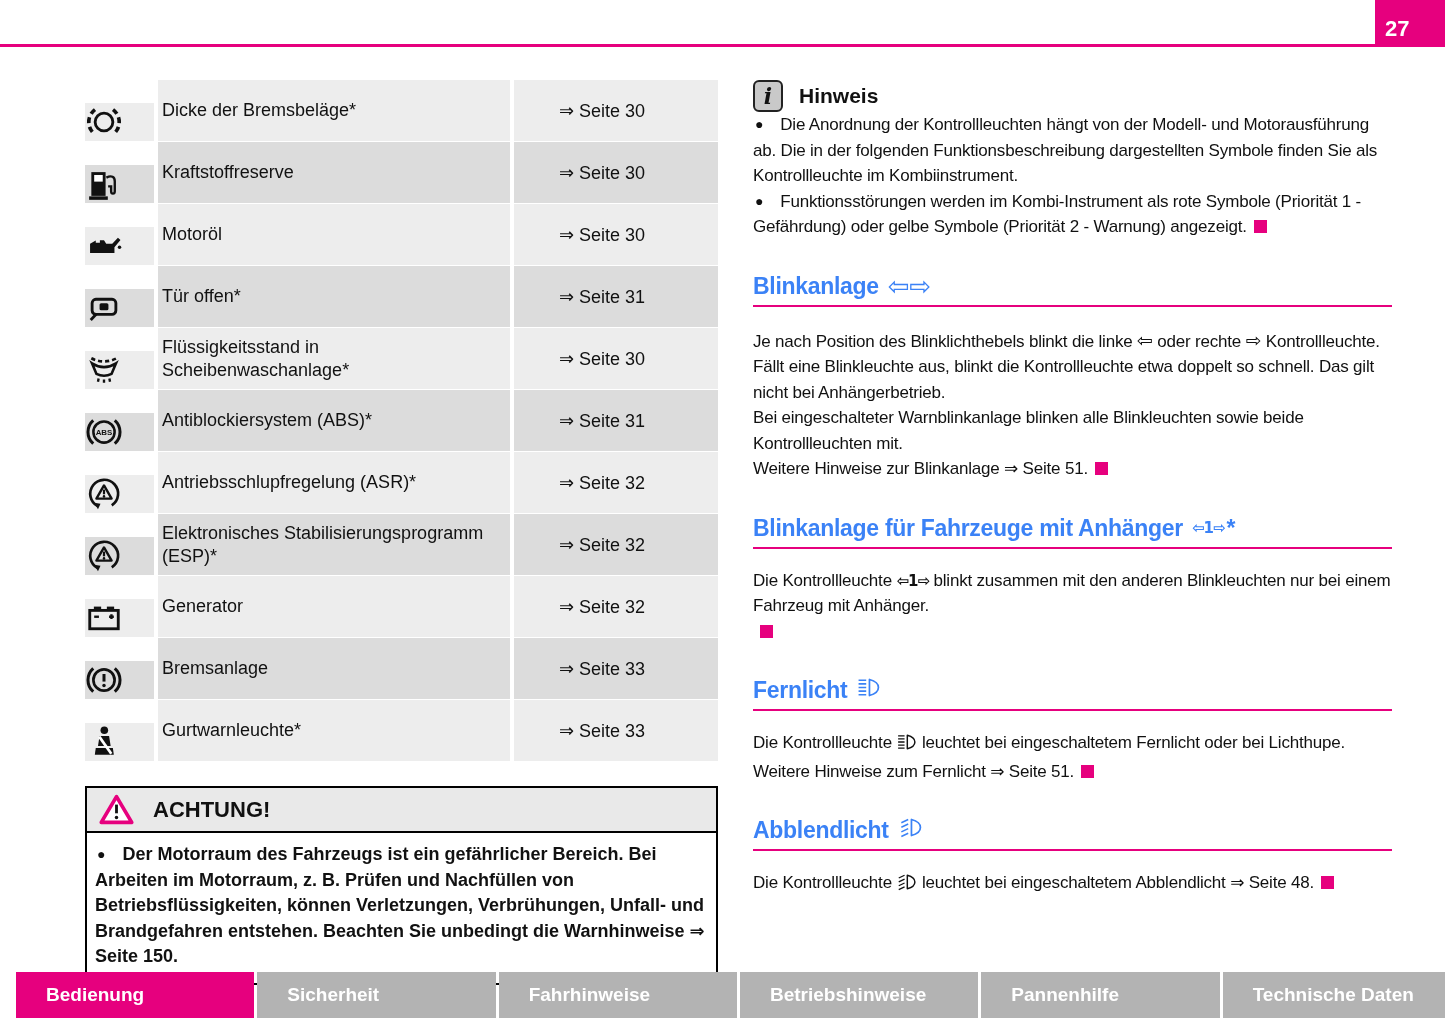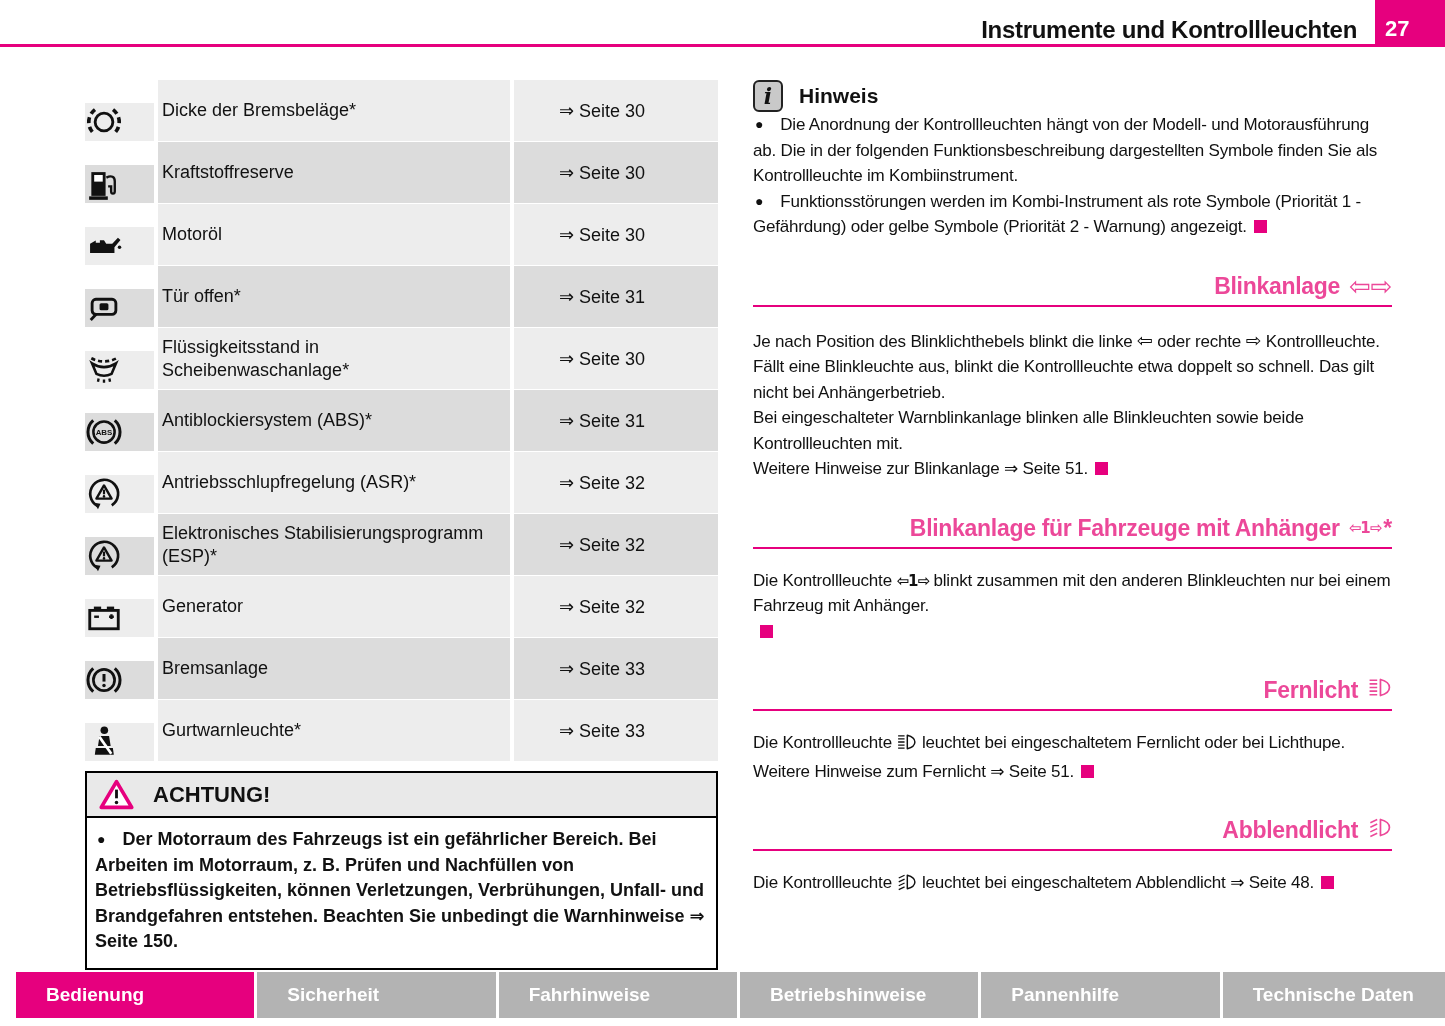--- a/index.html
+++ b/index.html
@@ -21,40 +21,40 @@
   .trow { display:flex; column-gap:4px; margin-bottom:1px; min-height:50px; }
   .tcell { display:flex; align-items:center; }
   .ticon { width:69px; justify-content:flex-start; flex:none;margin-top:23px; }
   .tlabel { width:352px; flex:none; padding:4px 6px 4px 4px; font-size:18px; line-height:1.25; }
   .tref { flex:1; padding-left:45px; font-size:18px; }
   .bg-a .tcell { background:#ededed; }
   .bg-b .tcell { background:#dcdcdc; }
   .ticon svg { display:block; }
 
   
-  .warnbox { margin-top:10px; border:2px solid #000; }
+  .warnbox { margin-top:25px; border:2px solid #000; }
   .warnhead { display:flex; align-items:center; gap:18px; background:#e9e9e9; border-bottom:2px solid #000;
               height:45px; padding-left:11px; }
   .warnhead .wtitle { font-size:22px; font-weight:bold; }
   .warnbody { background:#fff; padding:9px 10px 13px 8px; }
   .warnbody p { font-size:18px; font-weight:bold; line-height:1.42; margin-top:6px; }
   .warnbody p:first-child { margin-top:0; }
   .dot { display:inline-block; margin:0 17px 0 2px; font-size:14px; vertical-align:1px; }
 
   
   .note-head { display:flex; align-items:center; gap:16px; }
   .i-box { width:30px; height:32px; border:2px solid #222; border-radius:6px; background:#c9c9c9;
            display:flex; align-items:center; justify-content:center;
            font-family:"DejaVu Serif","Liberation Serif",serif; font-style:italic; font-weight:bold; font-size:22px; }
   .note-title { font-size:21px; font-weight:bold; }
   .body-p { font-size:17px; line-height:1.5; letter-spacing:-0.2px; }
 
   
-  .sec-h { color:#ec4899; font-size:23px; font-weight:bold; margin-top:33px; letter-spacing:-0.3px;
-           display:flex; align-items:center; gap:9px;justify-content:flex-end; }
+  .sec-h { color:#3b82f6; font-size:23px; font-weight:bold; margin-top:33px; letter-spacing:-0.3px;
+           display:flex; align-items:center; gap:9px; }
   .rule { border-top:2.5px solid #e6007e; margin-top:5px; }
   .first-p { margin-top:19px; }
   .arrow { font-family:"DejaVu Sans",sans-serif; font-weight:normal; }
   .h-arrow { font-size:26px; line-height:1; }
   .t-arrow { font-size:15px; font-weight:bold; letter-spacing:-1px; }
   .inline-arrow { font-size:19px; }
   .sq { display:inline-block; width:13px; height:13px; background:#e6007e; margin-left:7px; vertical-align:-1px; }
   .beam-icon { display:inline-block; vertical-align:-3px; }
   .sec-h .beam-icon { vertical-align:-2px; }
 
@@ -62,21 +62,20 @@
   .footer { position:absolute; top:972px; left:16px; width:100%; height:46px; display:flex; gap:3px; }
   .tab { flex:1; background:#b3b3b3; color:#fff; font-size:19px; font-weight:bold;
          display:flex; align-items:center; padding-left:30px; }
   .tab.active { background:#e6007e; }
 </style>
 </head>
 <body>
 
 <div class="page">
 
-  <div class="header-title">Instrumente und Kontrollleuchten</div>
   <div class="header-rule"></div>
   <div class="page-badge">
     <span>27</span>
   </div>
 
   <div class="col-left">
 
     <div>
 
       <div class="trow bg-a">

